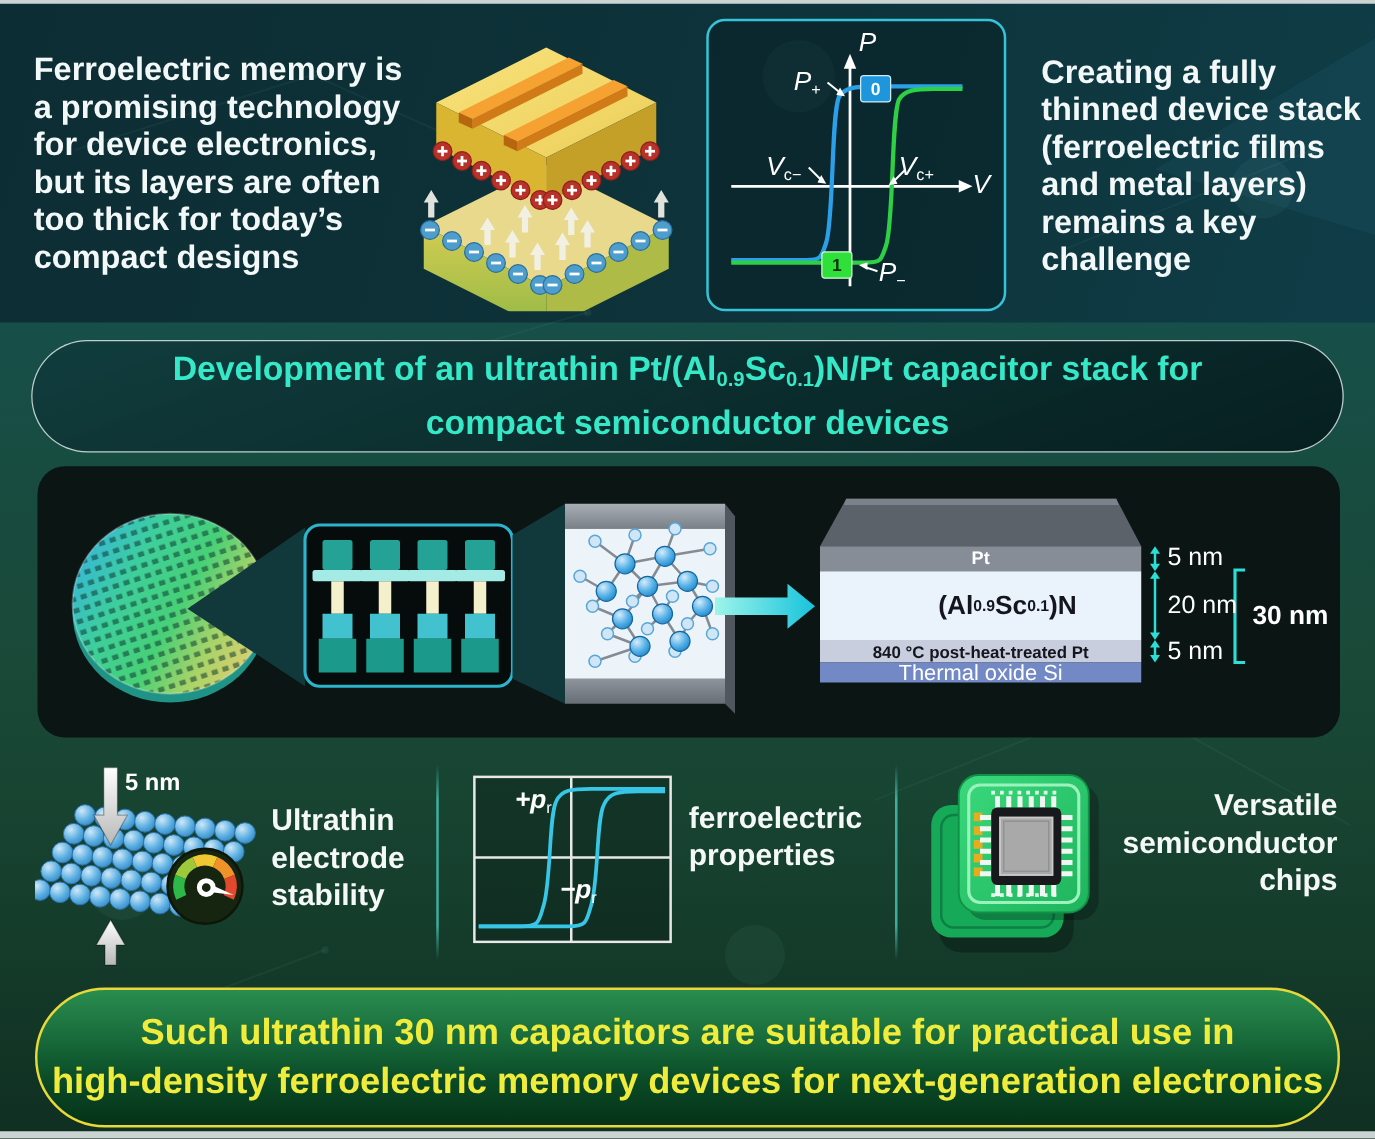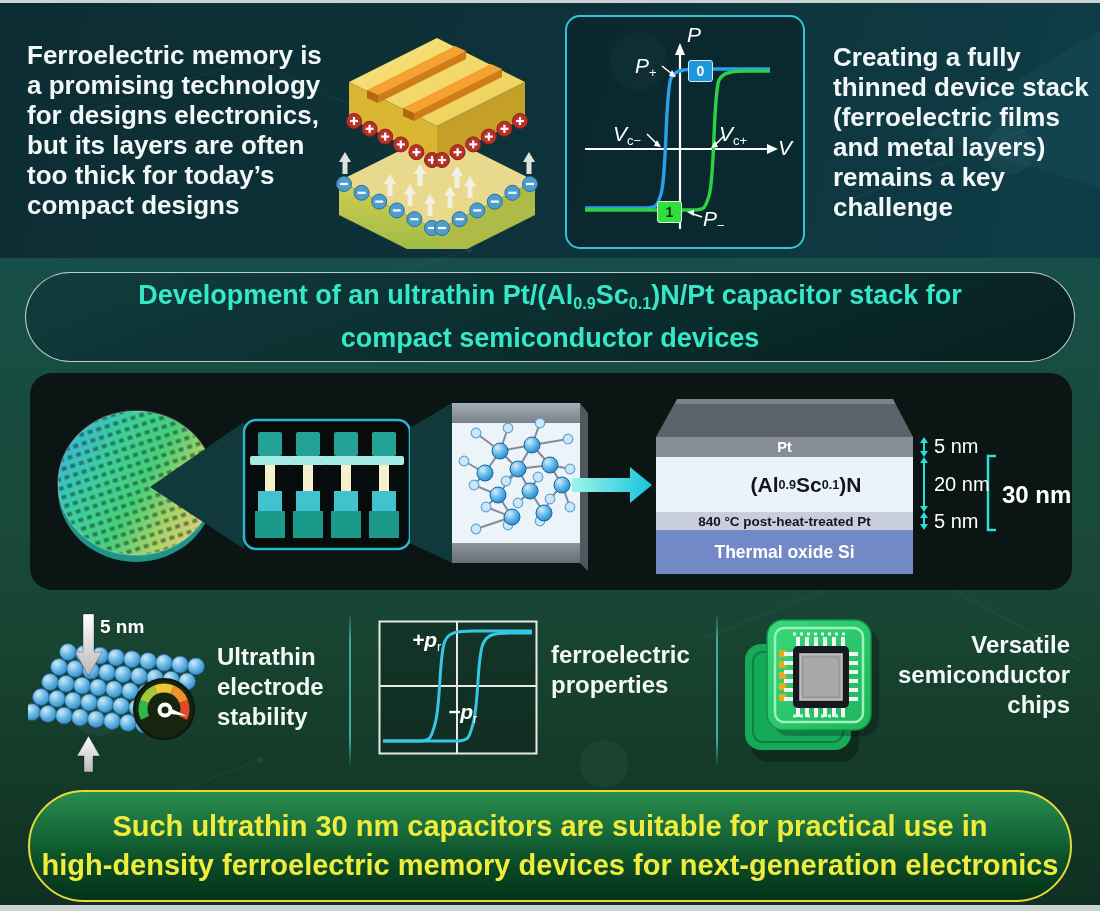--- a/index.html
+++ b/index.html
@@ -63,21 +63,21 @@
   <div class="abs bokeh" style="left:610px;top:32px;width:58px;height:58px"></div>
   <div class="abs bokeh" style="left:985px;top:125px;width:50px;height:50px"></div>
   <div class="abs bokeh" style="left:520px;top:310px;width:44px;height:44px"></div>
   <div class="abs bokeh" style="left:70px;top:680px;width:56px;height:56px"></div>
   <div class="abs bokeh" style="left:580px;top:740px;width:48px;height:48px"></div>
   <div class="abs bokeh" style="left:950px;top:420px;width:52px;height:52px"></div>
 
   <div class="abs blocktext" style="left:27px;top:40px;width:310px;">
     <div>Ferroelectric memory is</div>
     <div>a promising technology</div>
-    <div>for designs electronics,</div>
+    <div>for device electronics,</div>
     <div>but its layers are often</div>
     <div>too thick for today’s</div>
     <div>compact designs</div>
   </div>
 
   <svg class="abs" style="left:312px;top:24px" width="250" height="225" viewBox="0 0 250 225">
     <defs>
       <linearGradient id="topFace" x1="0" y1="0" x2="1" y2="1">
           <stop offset="0" stop-color="#f8e27c"></stop>
           <stop offset="1" stop-color="#edcf5a"></stop>
@@ -354,28 +354,28 @@
     <div class="abs layer" style="top:84px;height:55px;background:#eaf2fb;color:#15151e;font-weight:700;font-size:21px;padding-left:43px;">
       <span>(Al</span>
         <span class="fesub">0.9</span>
         <span>Sc</span>
         <span class="fesub">0.1</span>
         <span>)N</span>
     </div>
     <div class="abs layer" style="top:139px;height:18px;background:#c9cede;color:#15151e;font-weight:700;font-size:13.5px;">
         <span>840 °C post-heat-treated Pt</span>
       </div>
-    <div class="abs layer" style="top:157px;height:44px;background:#7289c5;color:#fff;font-weight:700;font-size:17.5px;">
+    <div class="abs layer" style="top:157px;height:16px;background:#7289c5;color:#fff;font-weight:400;font-size:17.5px;">
         <span>Thermal oxide Si</span>
       </div>
 
     <div class="abs dimlbl" style="left:904px;top:62px;">5 nm</div>
     <div class="abs dimlbl" style="left:904px;top:100px;">20 nm</div>
     <div class="abs dimlbl" style="left:904px;top:137px;">5 nm</div>
-    <div class="abs dimlbl" style="left:972px;top:108px;font-weight:700;font-size:24px;">30 nm</div>
+    <div class="abs dimlbl" style="left:972px;top:108px;font-weight:700;font-size:21px;">30 nm</div>
   </div>
 
   <svg class="abs" style="left:28px;top:608px" width="185" height="170" viewBox="0 0 185 170">
     <defs>
       <radialGradient id="atomG2" cx="0.35" cy="0.3" r="0.85">
           <stop offset="0" stop-color="#cfe8f8"></stop>
           <stop offset="0.55" stop-color="#5cb0e2"></stop>
           <stop offset="1" stop-color="#2f7fc0"></stop>
         </radialGradient>
       <linearGradient id="warrG" x1="0" y1="0" x2="0" y2="1">

